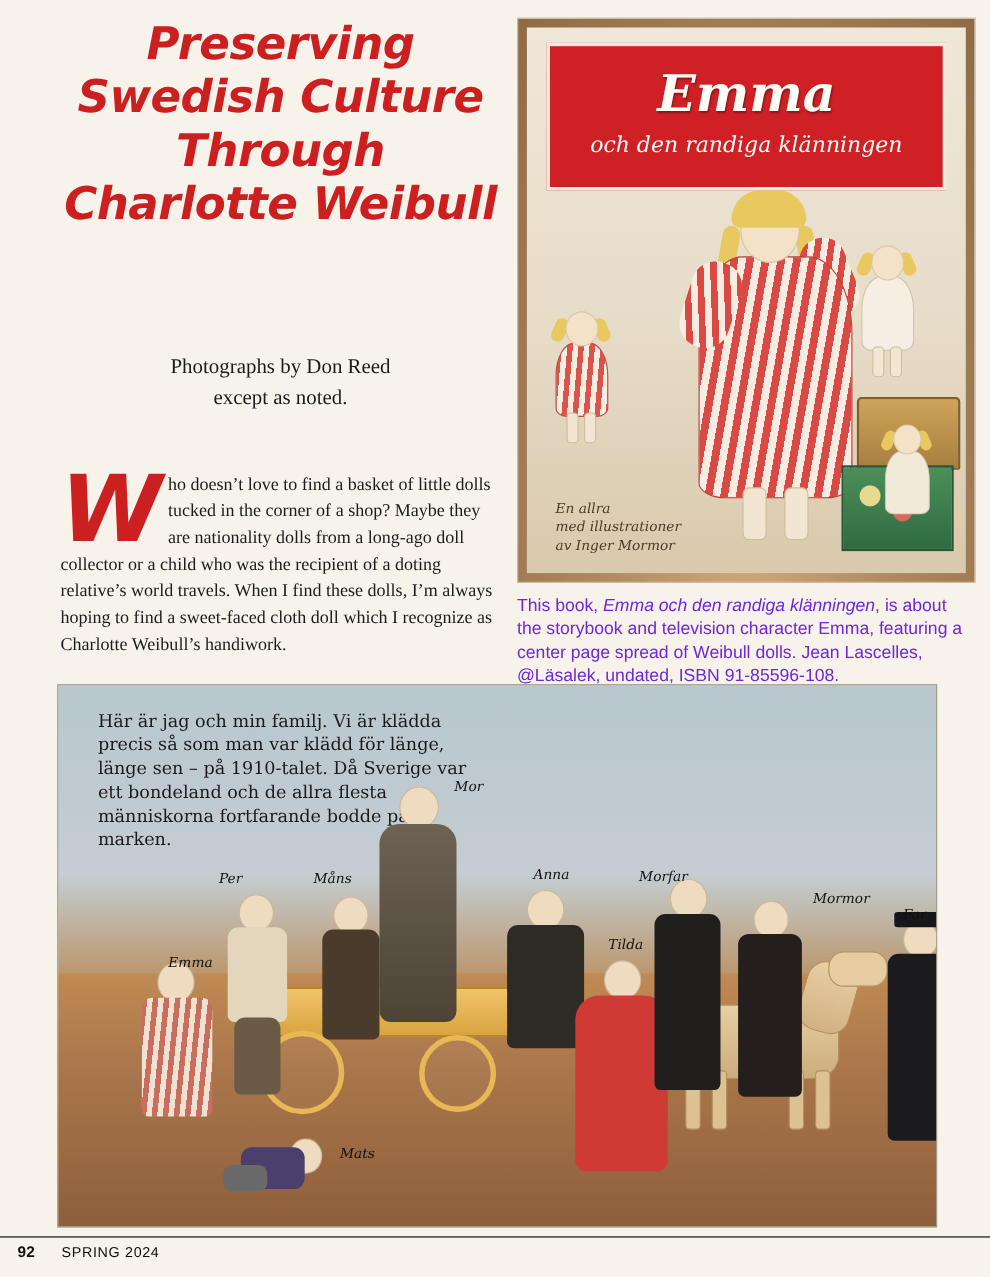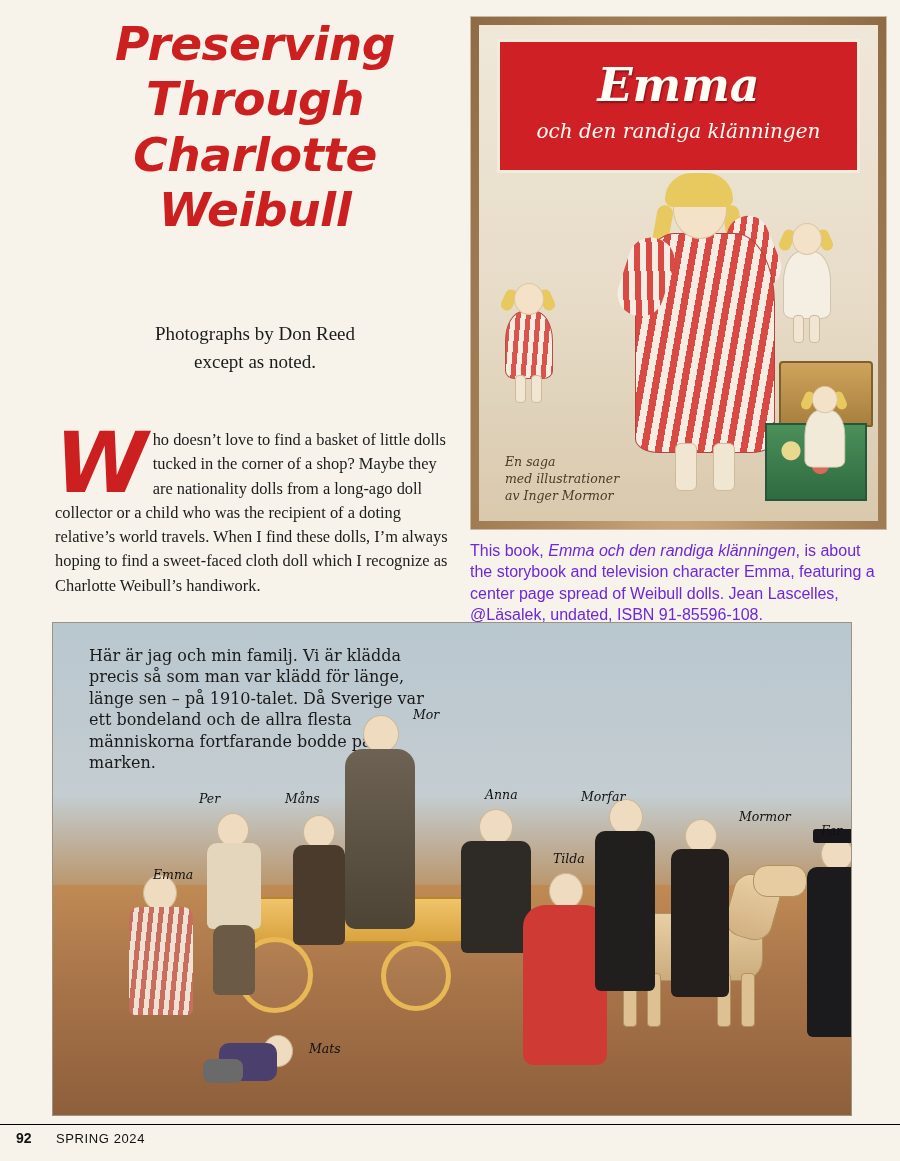--- a/index.html
+++ b/index.html
@@ -22,21 +22,21 @@
   
   .headline {
     position: absolute;
     left: 55px;
     top: 16px;
     width: 400px;
     text-align: center;
     color: #cc1f20;
     font-family: "DejaVu Sans", sans-serif;
     font-weight: bold;
-    font-size: 47px;
+    font-size: 41px;
     line-height: 1.18;
     letter-spacing: -0.5px;
     font-style: italic;
   }
 
   .byline {
     position: absolute;
     left: 55px;
     top: 320px;
     width: 400px;
@@ -329,20 +329,21 @@
     font-size: 13px; letter-spacing: 0.6px; color: #111;
   }
 </style>
 </head>
 <body>
 
 <div class="page">
 
   <div class="headline">
     <div>Preserving</div>
+    <div>Swedish Culture</div>
     <div>Through</div>
     <div>Charlotte Weibull</div>
   </div>
 
   <div class="byline">
     <div>Photographs by Don Reed</div>
     <div>except as noted.</div>
   </div>
 
   <div class="bodycol">
@@ -392,21 +393,21 @@
       <div class="cover-box"></div>
 
       <div class="doll-small" style="left:318px; top:352px; transform:scale(.85);">
         <div class="pig-l"></div>
         <div class="pig-r"></div>
         <div class="d" style="background:#f2ead9; border:1px solid #cfc4ad;"></div>
         <div class="h"></div>
       </div>
 
       <div class="cover-credit">
-        <div>En saga</div>
+        <div>En allra</div>
         <div>med illustrationer</div>
         <div>av Inger Mormor</div>
       </div>
     </div>
   </div>
 
   <div class="caption">
     <span>This book, </span><i>Emma och den randiga klänningen</i><span>, is about the storybook and television character Emma, featuring a center page spread of Weibull dolls. Jean Lascelles, @Läsalek, undated, ISBN 91-85596-108.</span>
   </div>
 

